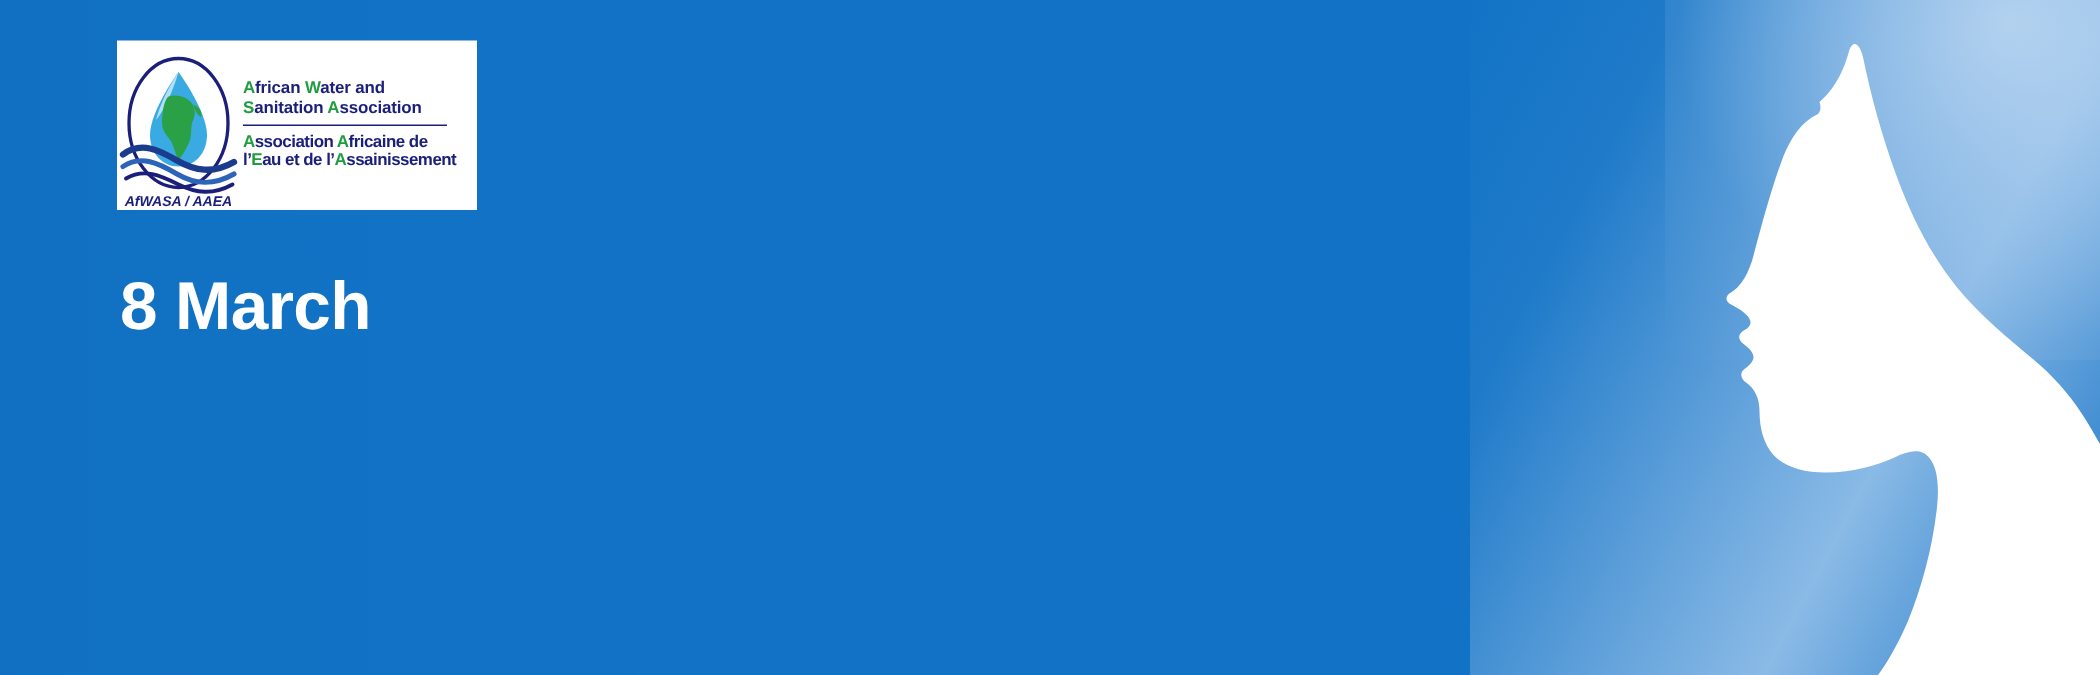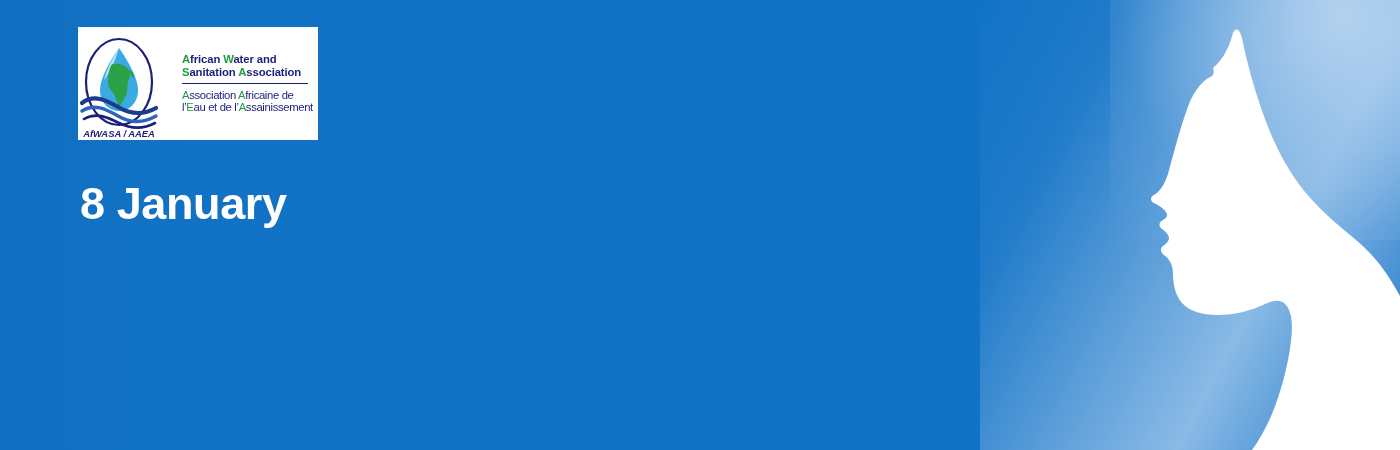--- a/index.html
+++ b/index.html
@@ -88,32 +88,31 @@
     flex: 0 0 82px;
     position: relative;
   }
   .logo-mark svg { display: block; width: 82px; height: 113px; }
 
   .logo-text {
     flex: 1 1 auto;
     padding-left: 2px;
     padding-right: 18px;
     line-height: 1.08;
-    margin-left: 20px;
   }
   .logo-line-en {
     font-size: 11.3px;
     font-weight: bold;
     color: #1b1f7a;
     letter-spacing: -0.1px;
     white-space: nowrap;
   }
   .logo-line-fr {
     font-size: 11.3px;
-    font-weight: normal;
+    font-weight: bold;
     color: #1b1f7a;
     letter-spacing: -0.35px;
     white-space: nowrap;
   }
   .g { color: #1f9d3f; }
   .logo-rule {
     height: 1.6px;
     background: #1b1f7a;
     margin: 5px 2px 5px 0;
     width: 96%;
@@ -250,17 +249,17 @@
     <div class="logo-text">
       <div class="logo-line-en"><span class="g">A</span>frican <span class="g">W</span>ater and</div>
       <div class="logo-line-en"><span class="g">S</span>anitation <span class="g">A</span>ssociation</div>
       <div class="logo-rule"></div>
       <div class="logo-line-fr"><span class="g">A</span>ssociation <span class="g">A</span>fricaine de</div>
       <div class="logo-line-fr">l’<span class="g">E</span>au et de l’<span class="g">A</span>ssainissement</div>
     </div>
 
   </div>
 
-  <div class="date-title">8 January</div>
+  <div class="date-title">8 March</div>
 
 
 
 </div>
 
 </body></html>

